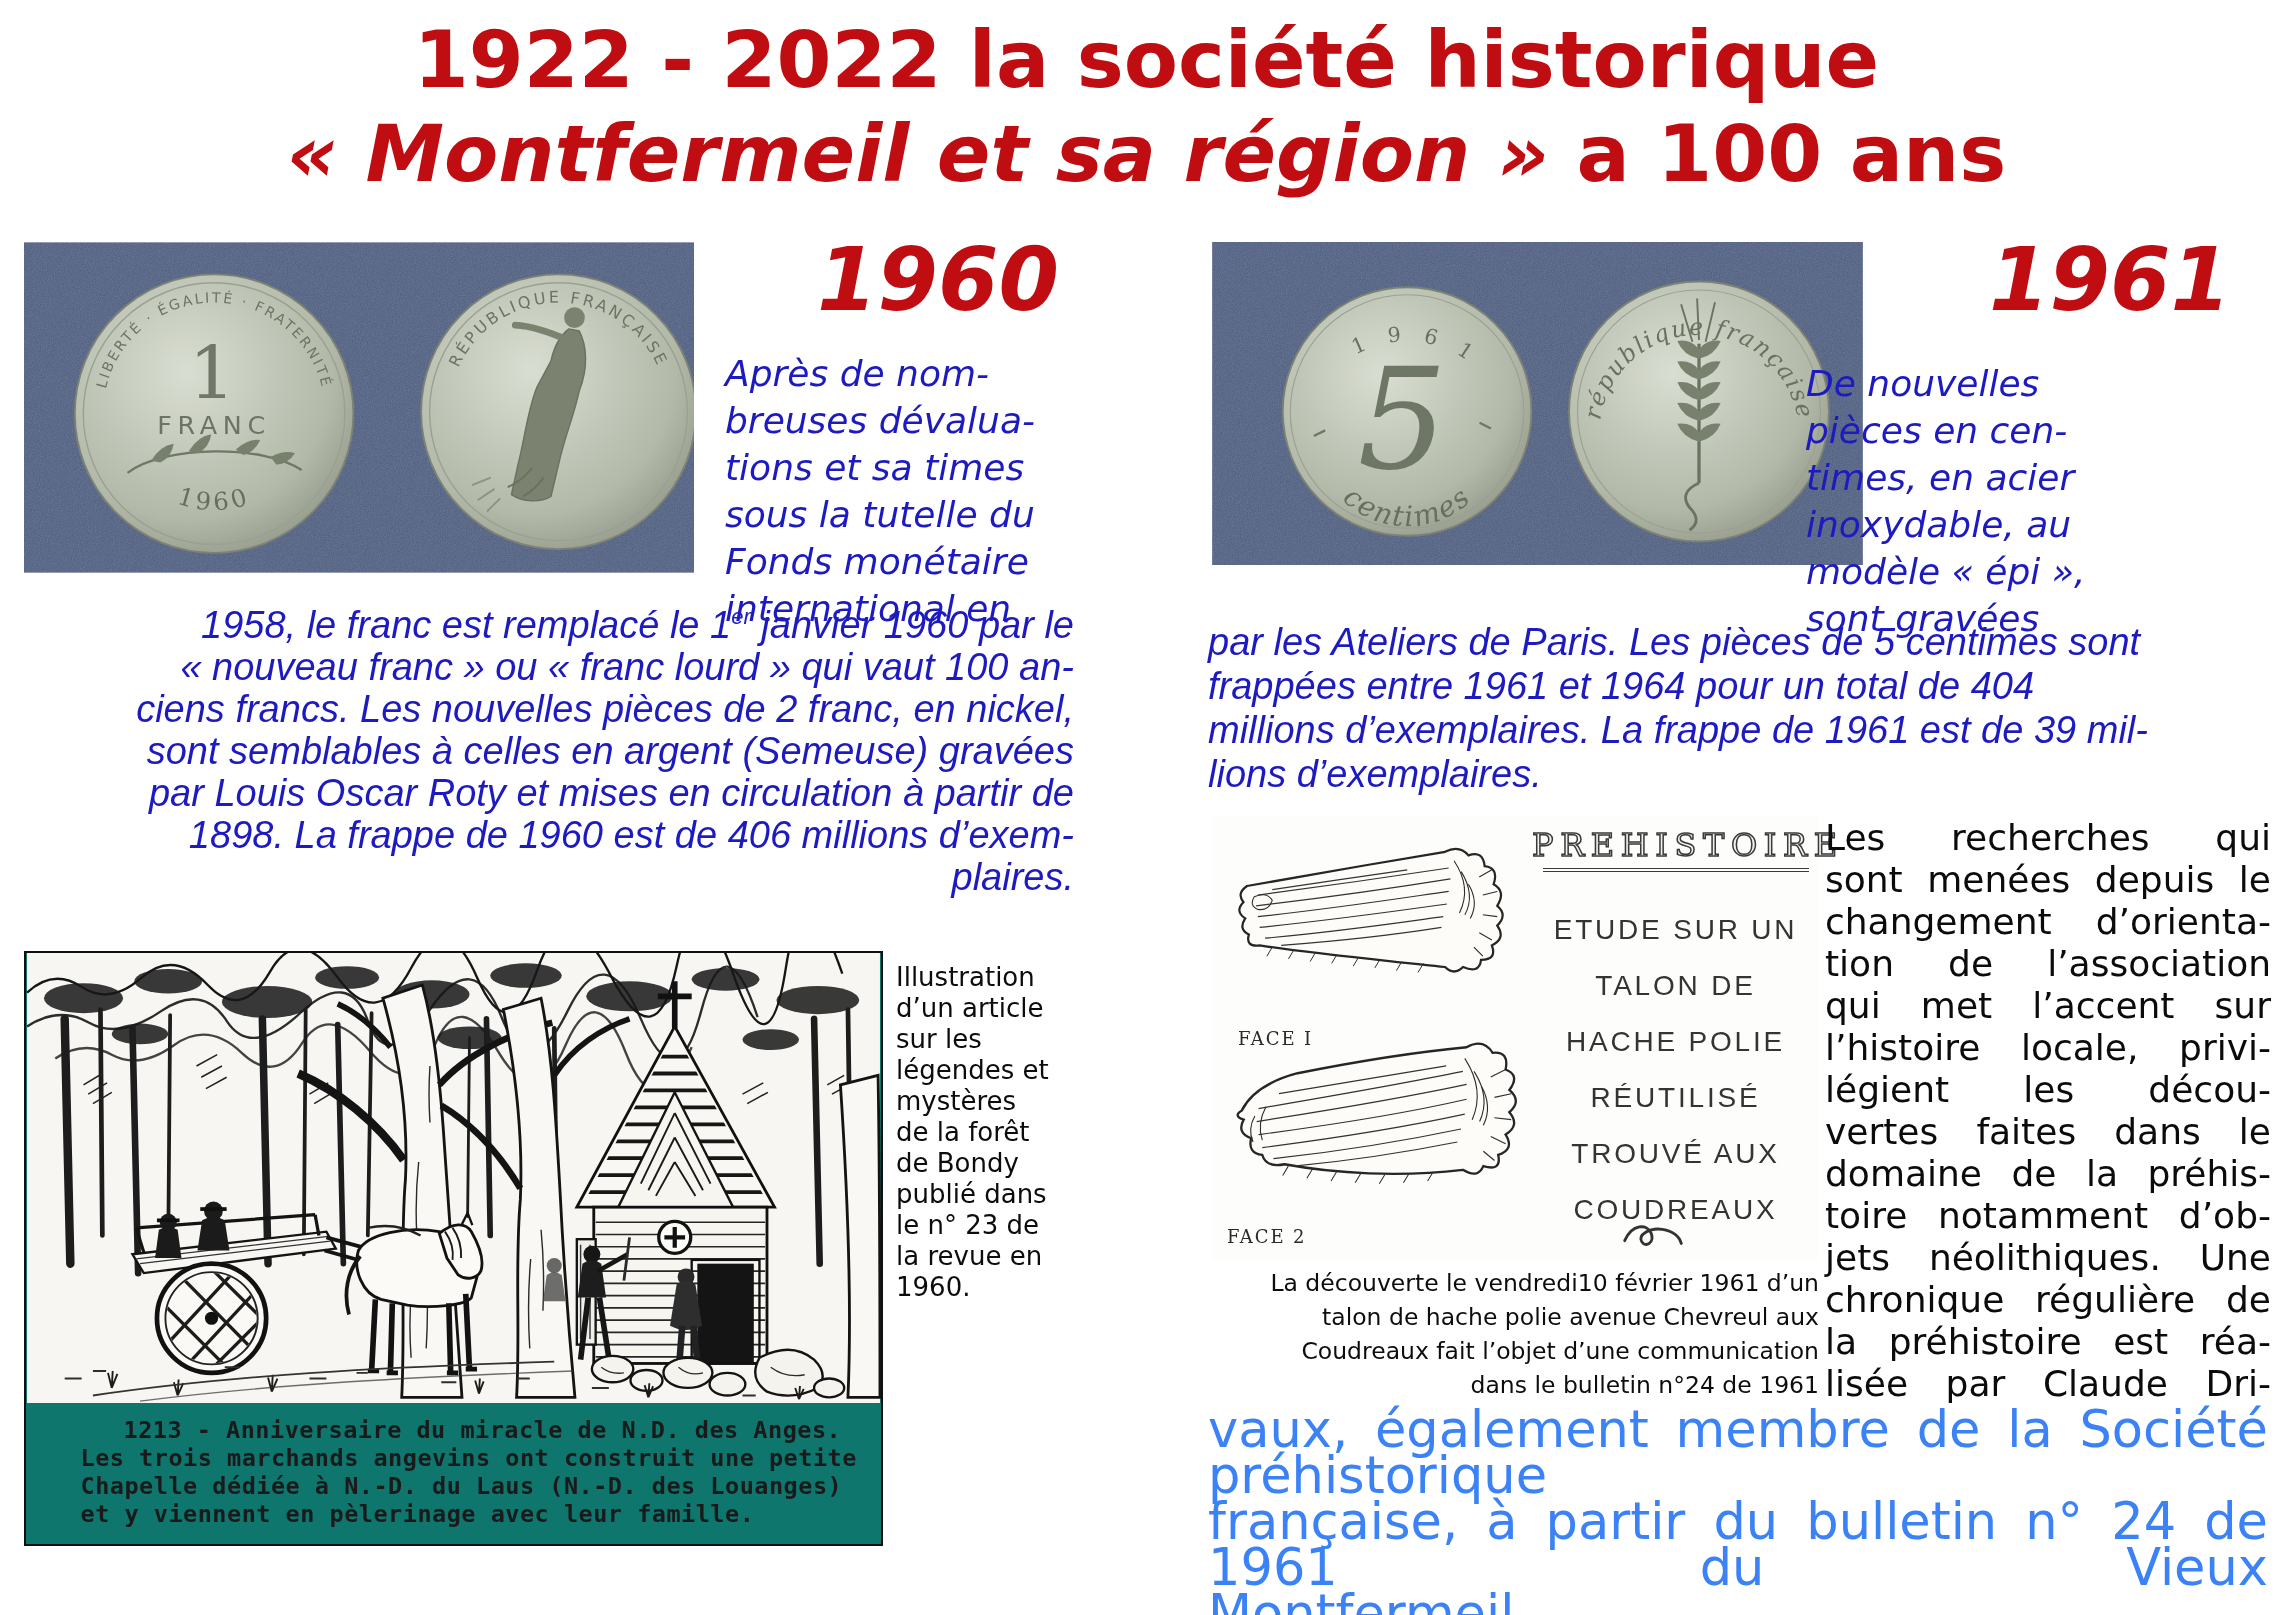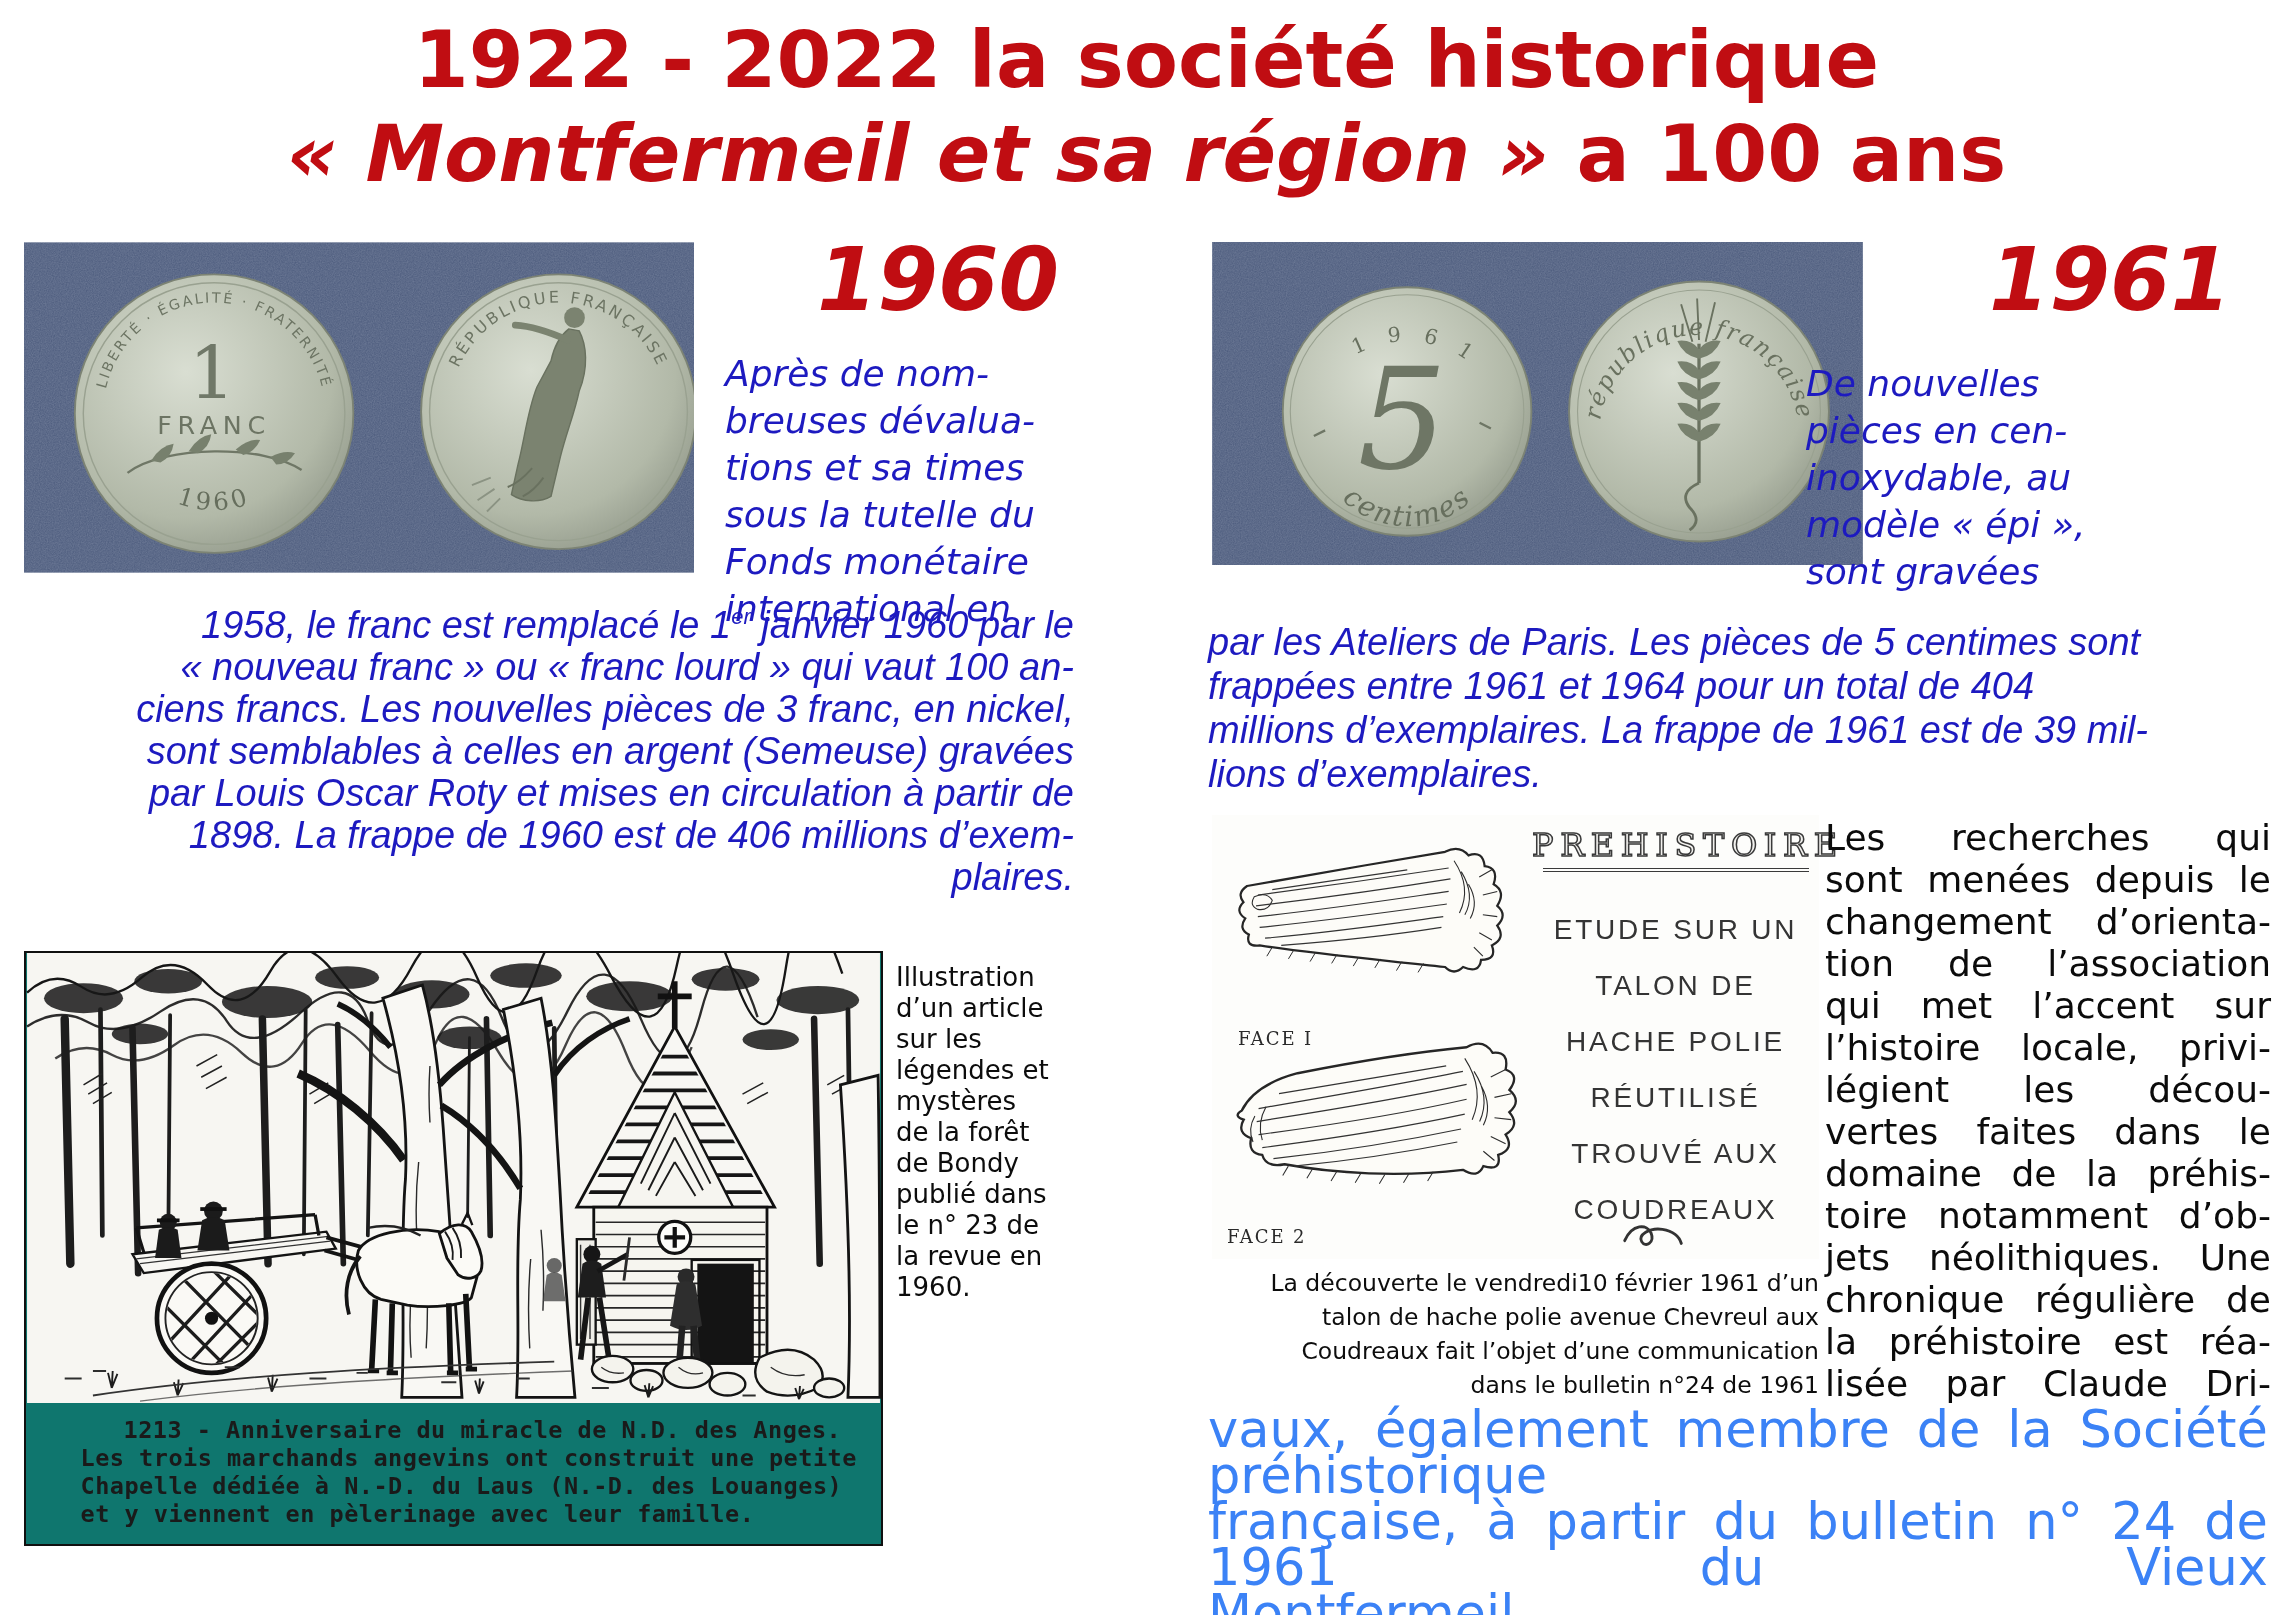--- a/index.html
+++ b/index.html
@@ -141,21 +141,21 @@
       <div class="ln">Après de nom-</div>
       <div class="ln">breuses dévalua-</div>
       <div class="ln">tions et sa times</div>
       <div class="ln">sous la tutelle du</div>
       <div class="ln">Fonds monétaire</div>
       <div class="ln">international en</div>
     </div>
   <div class="bodyp bodyp-1960">
       <div class="ln">1958, le franc est remplacé le 1<sup>er</sup> janvier 1960 par le</div>
       <div class="ln">« nouveau franc » ou « franc lourd » qui vaut 100 an-</div>
-      <div class="ln">ciens francs. Les nouvelles pièces de 3 franc, en nickel,</div>
+      <div class="ln">ciens francs. Les nouvelles pièces de 2 franc, en nickel,</div>
       <div class="ln">sont semblables à celles en argent (Semeuse) gravées</div>
       <div class="ln">par Louis Oscar Roty et mises en circulation à partir de</div>
       <div class="ln">1898. La frappe de 1960 est de 406 millions d’exem-</div>
       <div class="ln">plaires.</div>
     </div>
 
   <div class="year year-1961">1961</div>
 
   <div class="photo photo-right">
     <svg viewBox="0 0 691 343">
@@ -186,20 +186,21 @@
                  M517,212 q-17,-4 -23,-19 q15,-2 23,9 z M517,212 q17,-4 23,-19 q-15,-2 -23,9 z" fill="#78816e"></path>
         <path d="M510,106 L498,66 M517,104 L515,60 M524,106 L534,64" stroke="#6a7260" stroke-width="2" fill="none"></path>
         <path d="M517,256 q-22,10 -10,26 q14,14 0,24" stroke="#6a7260" stroke-width="3" fill="none"></path>
       </g>
     </svg>
   </div>
 
   <div class="intro intro-1961">
       <div class="ln">De nouvelles</div>
       <div class="ln">pièces en cen-</div>
+      <div class="ln">times, en acier</div>
       <div class="ln">inoxydable, au</div>
       <div class="ln">modèle « épi »,</div>
       <div class="ln">sont gravées</div>
     </div>
   <div class="bodyp bodyp-1961">
       <div class="ln">par les Ateliers de Paris. Les pièces de 5 centimes sont</div>
       <div class="ln">frappées entre 1961 et 1964 pour un total de 404</div>
       <div class="ln">millions d’exemplaires. La  frappe de 1961 est de 39 mil-</div>
       <div class="ln">lions d’exemplaires.</div>
     </div>

